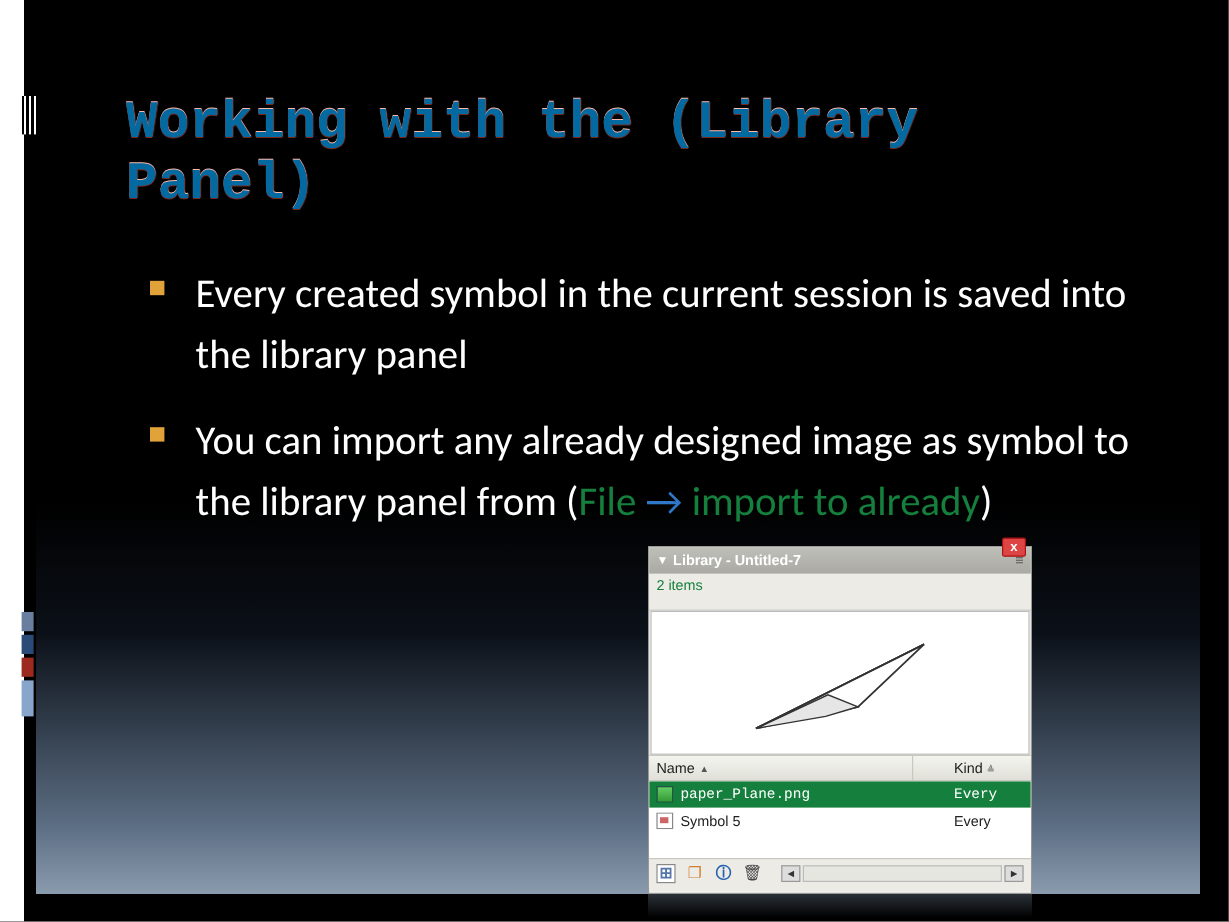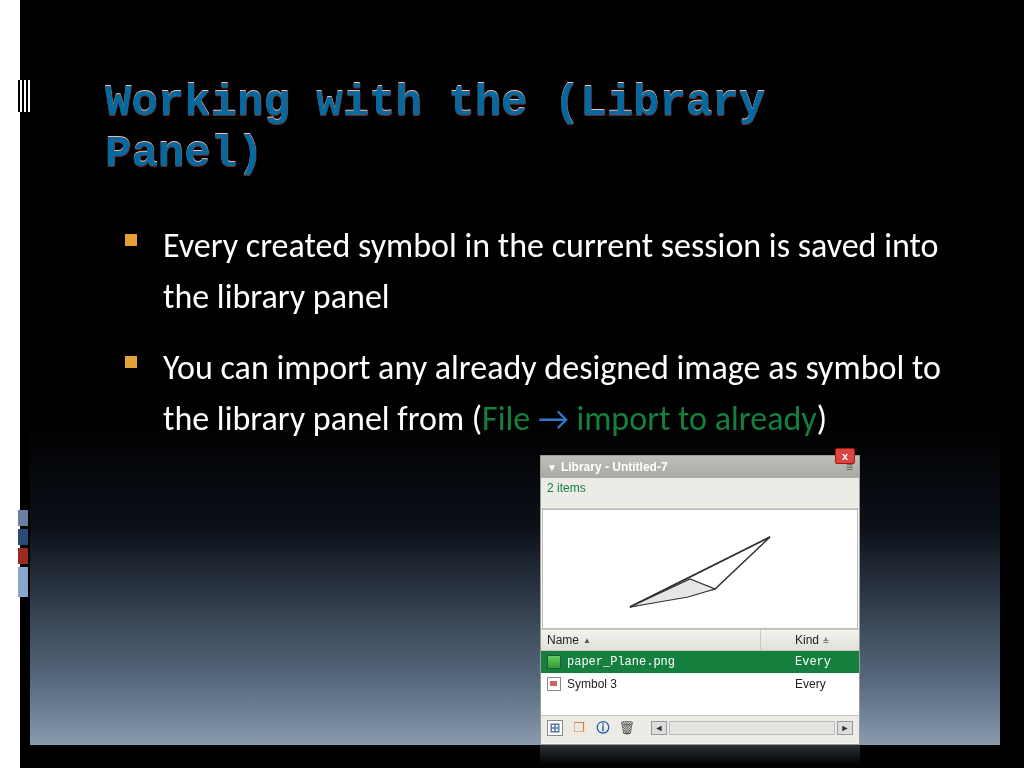--- a/index.html
+++ b/index.html
@@ -166,21 +166,21 @@
       <div class="row selected">
         <div class="cell-name">
           <span class="mini-icon icon-img"></span>
           <span>paper_Plane.png</span>
         </div>
         <div class="cell-kind">Every</div>
       </div>
       <div class="row">
         <div class="cell-name">
           <span class="mini-icon icon-btn"></span>
-          <span>Symbol 3</span>
+          <span>Symbol 5</span>
         </div>
         <div class="cell-kind">Every</div>
       </div>
     </div>
     <div class="panel-footer">
       <span class="ft-icon ft-new">⊞</span>
       <span class="ft-icon ft-folder">❐</span>
       <span class="ft-icon ft-info">ⓘ</span>
       <span class="ft-icon ft-trash">🗑</span>
       <div class="ft-scroll">

